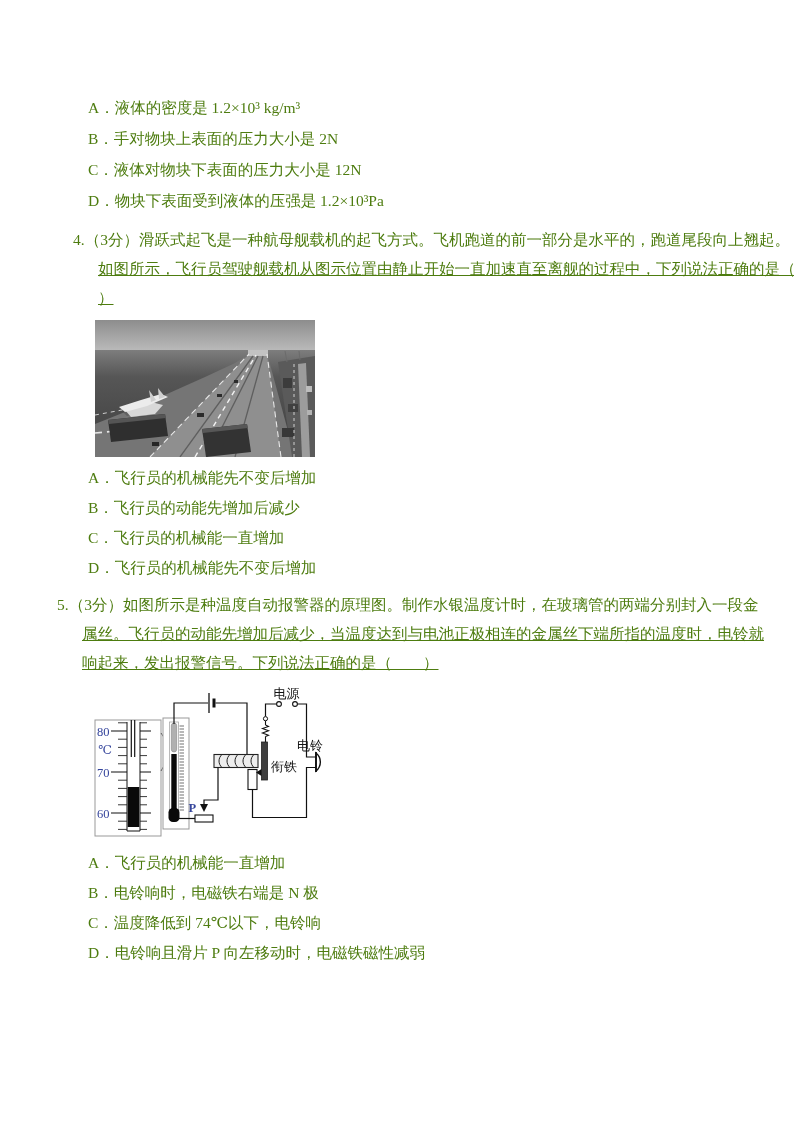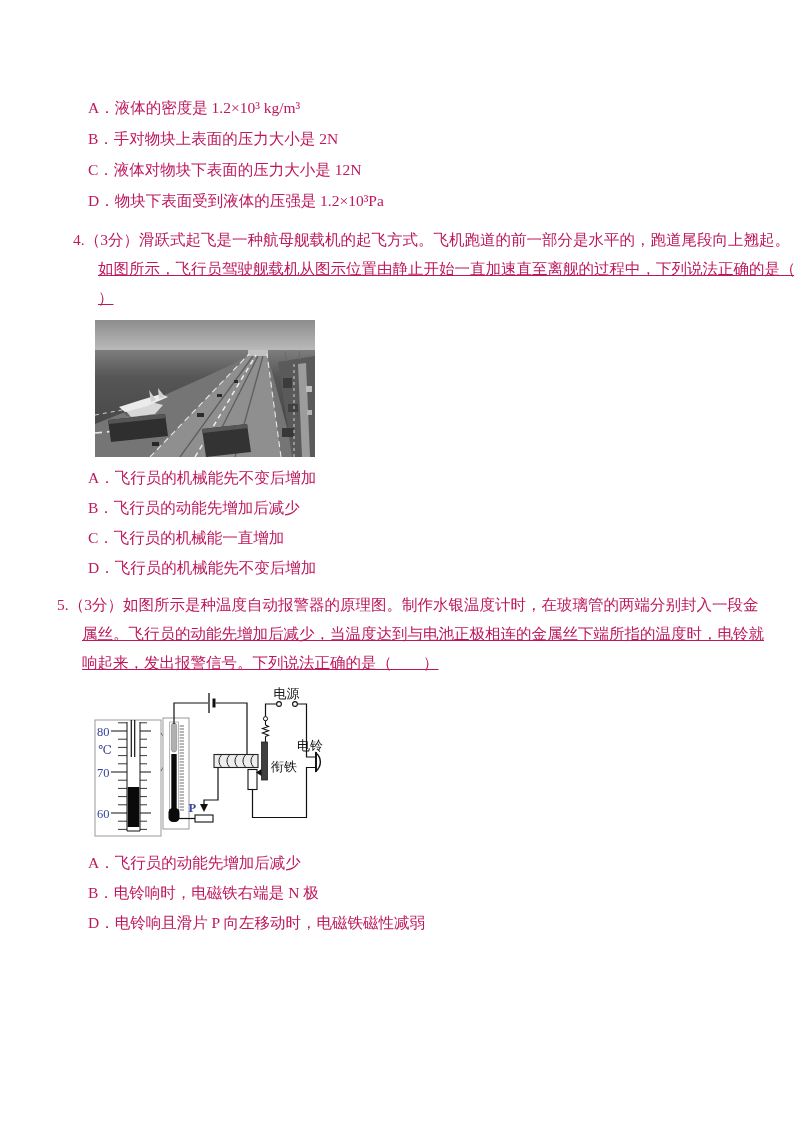--- a/index.html
+++ b/index.html
@@ -1,19 +1,19 @@
 <!DOCTYPE html>
 <html><head>
 <meta charset="utf-8">
 <style>
   html,body{margin:0;padding:0;background:#ffffff;}
   .page{
     position:relative;width:794px;height:1123px;background:#ffffff;
     font-family:"Liberation Serif","DejaVu Serif",serif;
-    font-size:15.5px;color:#be185d;overflow:hidden;
+    font-size:15.5px;color:#4d7c0f;overflow:hidden;
   }
   .abs{position:absolute;}
   .opts{display:flex;flex-direction:column;}
   .opt{height:31px;display:flex;align-items:center;white-space:pre;}
   .opts.s30 .opt{height:30px;}
   .pline{height:29px;display:flex;align-items:center;white-space:pre;}
   .pline.cont{margin-left:25px;text-decoration:underline;}
   svg text{font-family:"Liberation Serif","DejaVu Serif",serif;}
   .dia-label{font-size:13px;fill:#111;}
   .dia-blue{font-size:12.5px;fill:#35459c;}
@@ -175,19 +175,20 @@
 
       <g>
         <path d="M231,71 A11.5,11.5 0 0 1 231,89 Z" fill="#ffffff" stroke="#111" stroke-width="1.4"></path>
         <line x1="231" y1="70" x2="231" y2="90" stroke="#111" stroke-width="1.8"></line>
       </g>
       <text x="212" y="67.5" class="dia-label">电铃</text>
     </svg>
   </div>
 
   <div class="abs opts s30" style="left:88px;top:848px;">
-    <div class="opt">A．飞行员的动能先增加后减少</div>
+    <div class="opt">A．飞行员的机械能一直增加</div>
     <div class="opt">B．电铃响时，电磁铁右端是 N 极</div>
+    <div class="opt">C．温度降低到 74℃以下，电铃响</div>
     <div class="opt">D．电铃响且滑片 P 向左移动时，电磁铁磁性减弱</div>
   </div>
 
 
 </div>
 
 </body></html>

